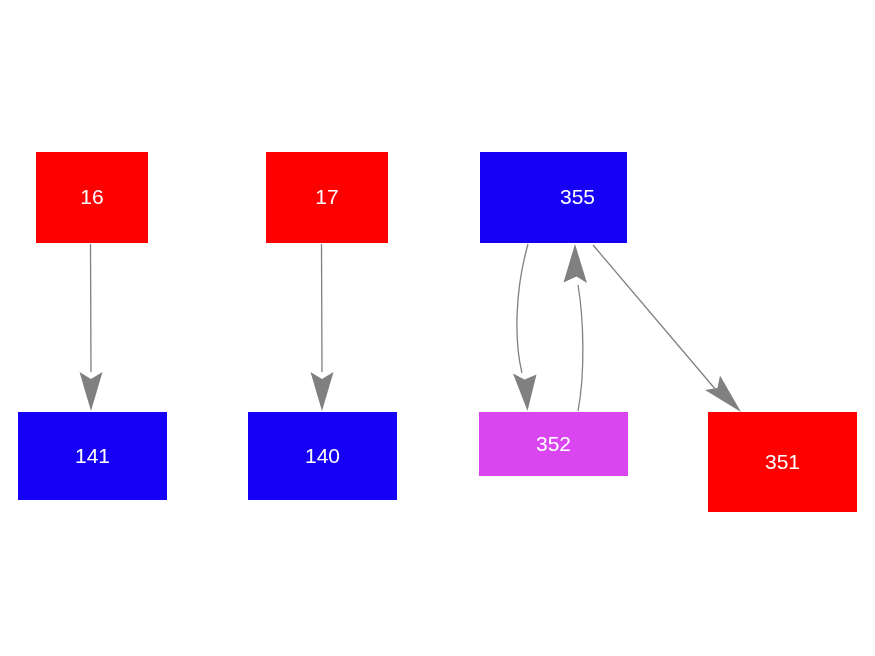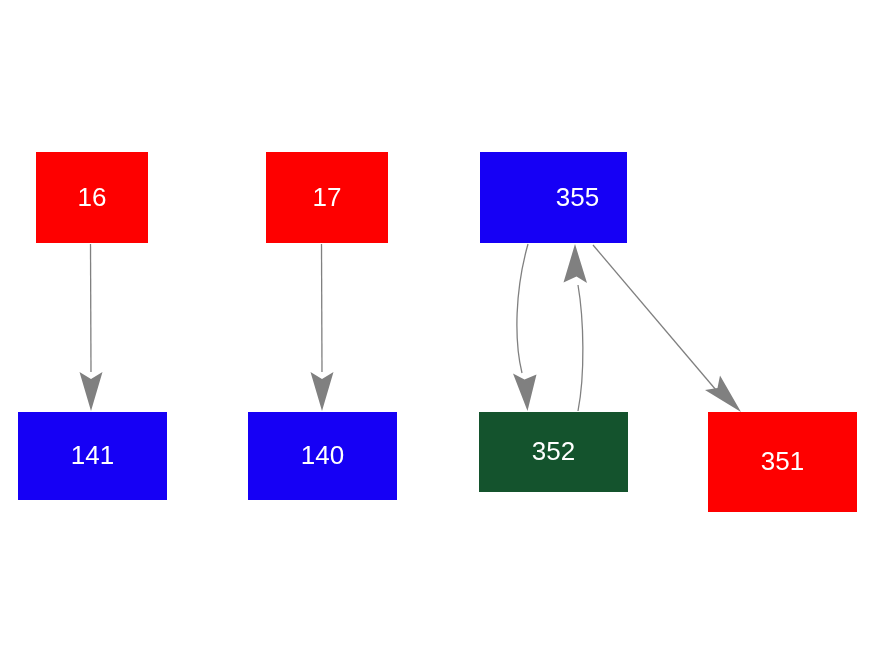--- a/index.html
+++ b/index.html
@@ -26,21 +26,21 @@
     pointer-events: none;
   }
   .graph-node {
     position: absolute;
     box-sizing: border-box;
     display: flex;
     align-items: center;
     justify-content: center;
     color: #ffffff;
     font-family: "Liberation Sans", sans-serif;
-    font-size: 26px;
+    font-size: 21px;
     font-weight: 400;
     line-height: 1;
     letter-spacing: 0px;
     user-select: none;
   }
   .node-label {
     display: block;
     transform: translateY(-1px);
   }
 </style>
@@ -90,21 +90,21 @@
   </div>
 
   <div class="graph-node" style="left:18px; top:412px; width:149px; height:88px; background:#1600f5;align-items:center;">
     <span class="node-label">141</span>
   </div>
 
   <div class="graph-node" style="left:248px; top:412px; width:149px; height:88px; background:#1600f5;">
     <span class="node-label">140</span>
   </div>
 
-  <div class="graph-node" style="left:479px; top:412px; width:149px; height:80px; background:#14532d;">
+  <div class="graph-node" style="left:479px; top:412px; width:149px; height:64px; background:#d946ef;">
     <span class="node-label">352</span>
   </div>
 
   <div class="graph-node" style="left:708px; top:412px; width:149px; height:100px; background:#fe0000;">
     <span class="node-label">351</span>
   </div>
 
 </div>
 
 </body></html>

